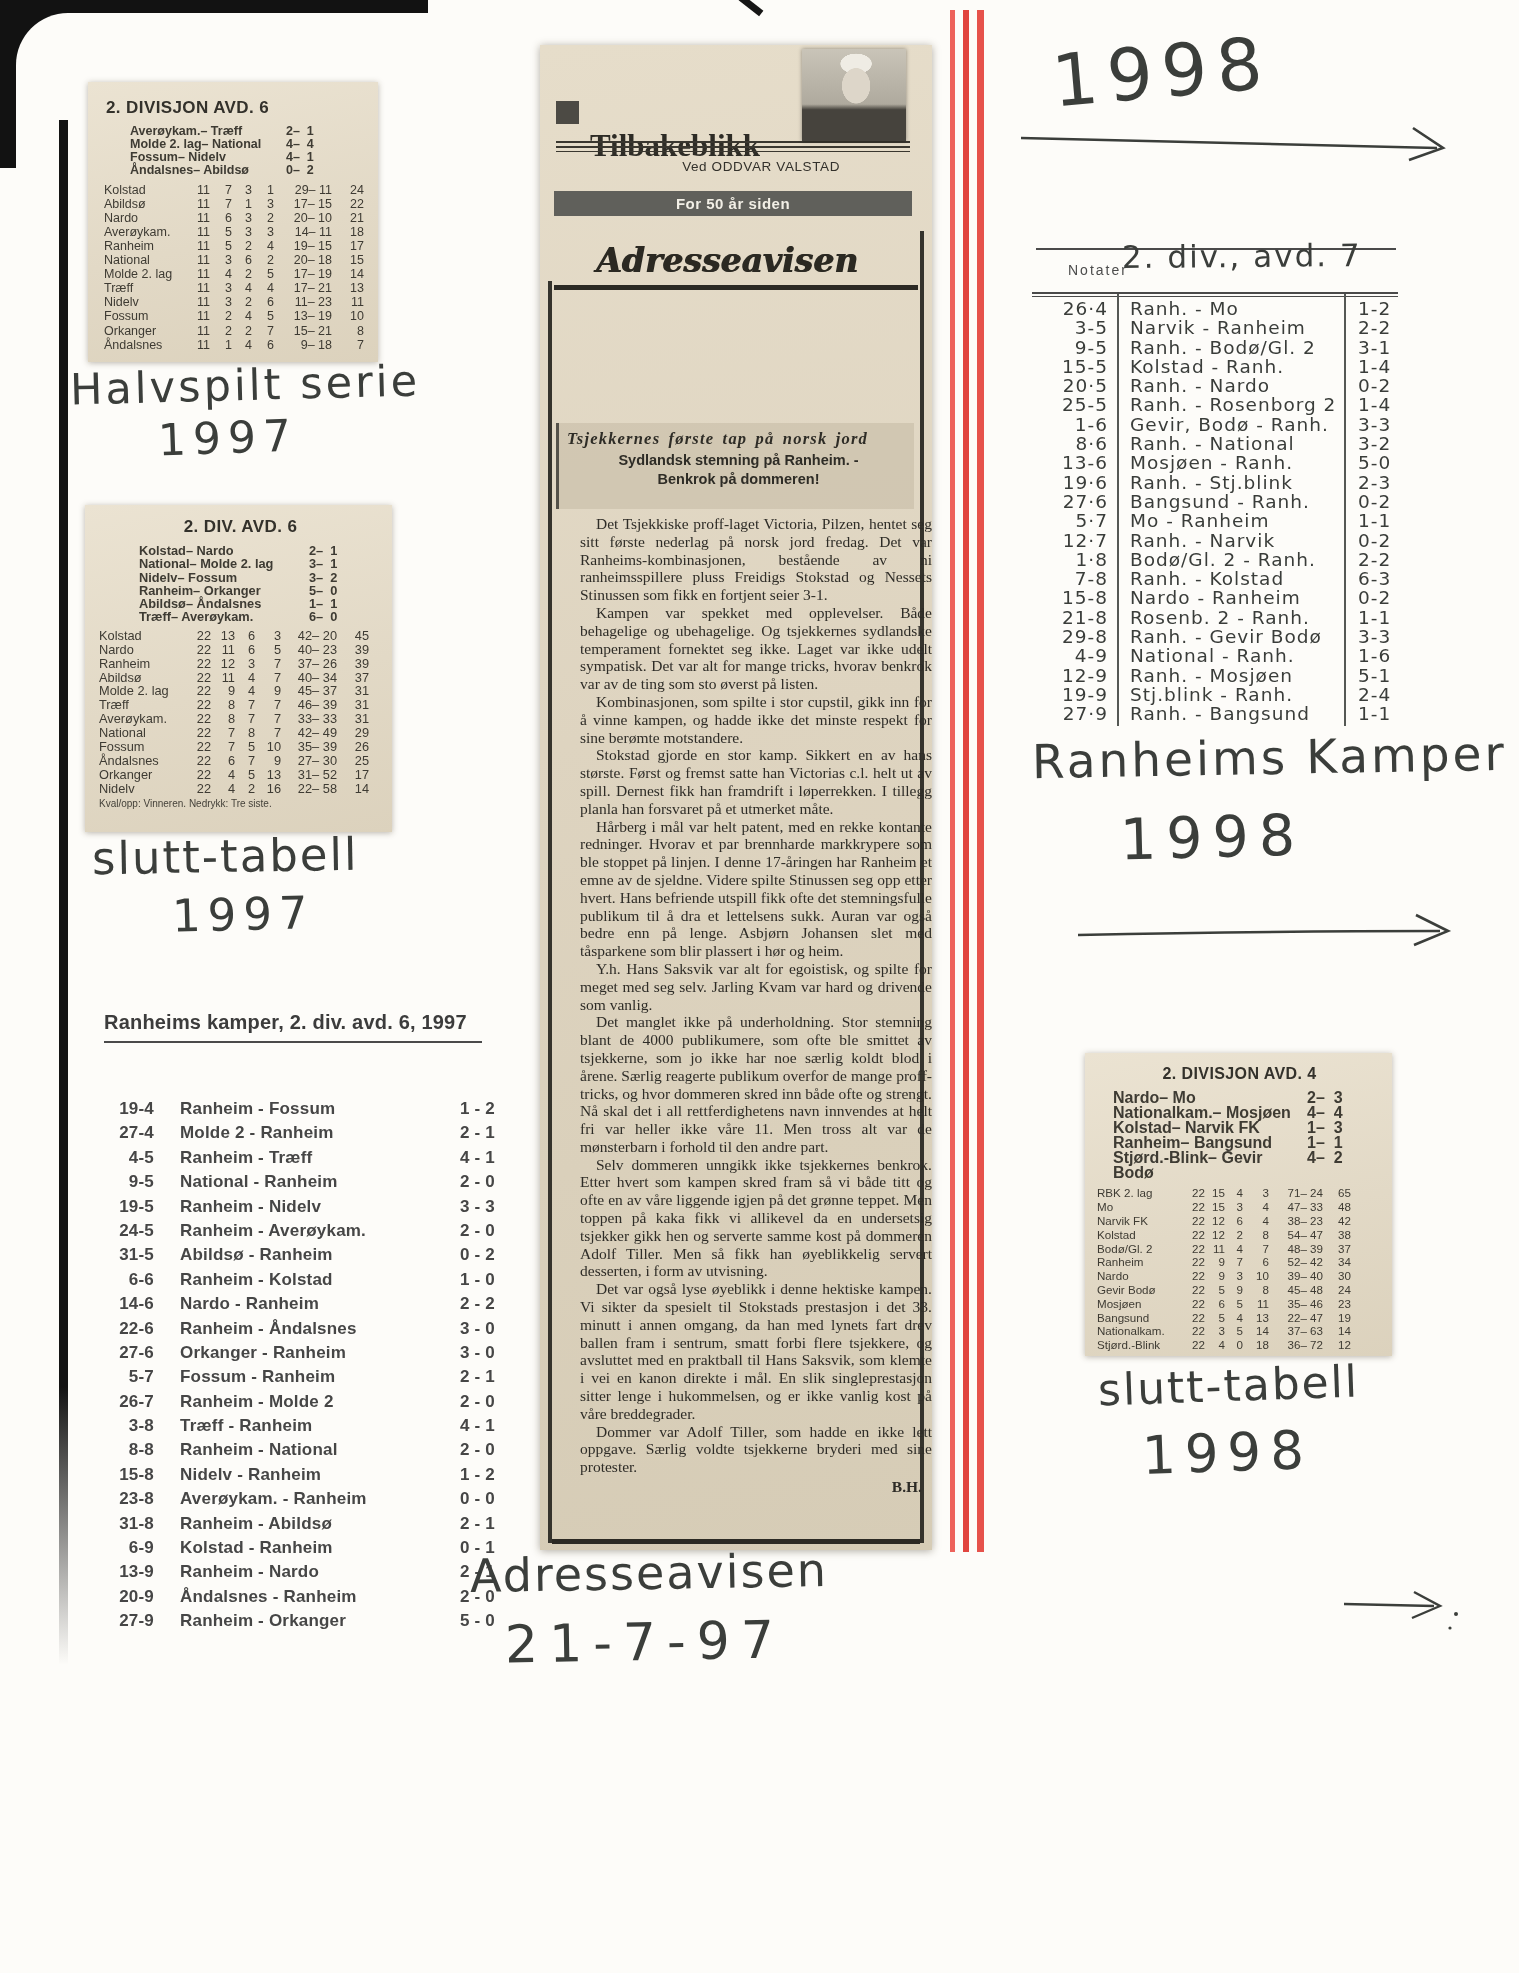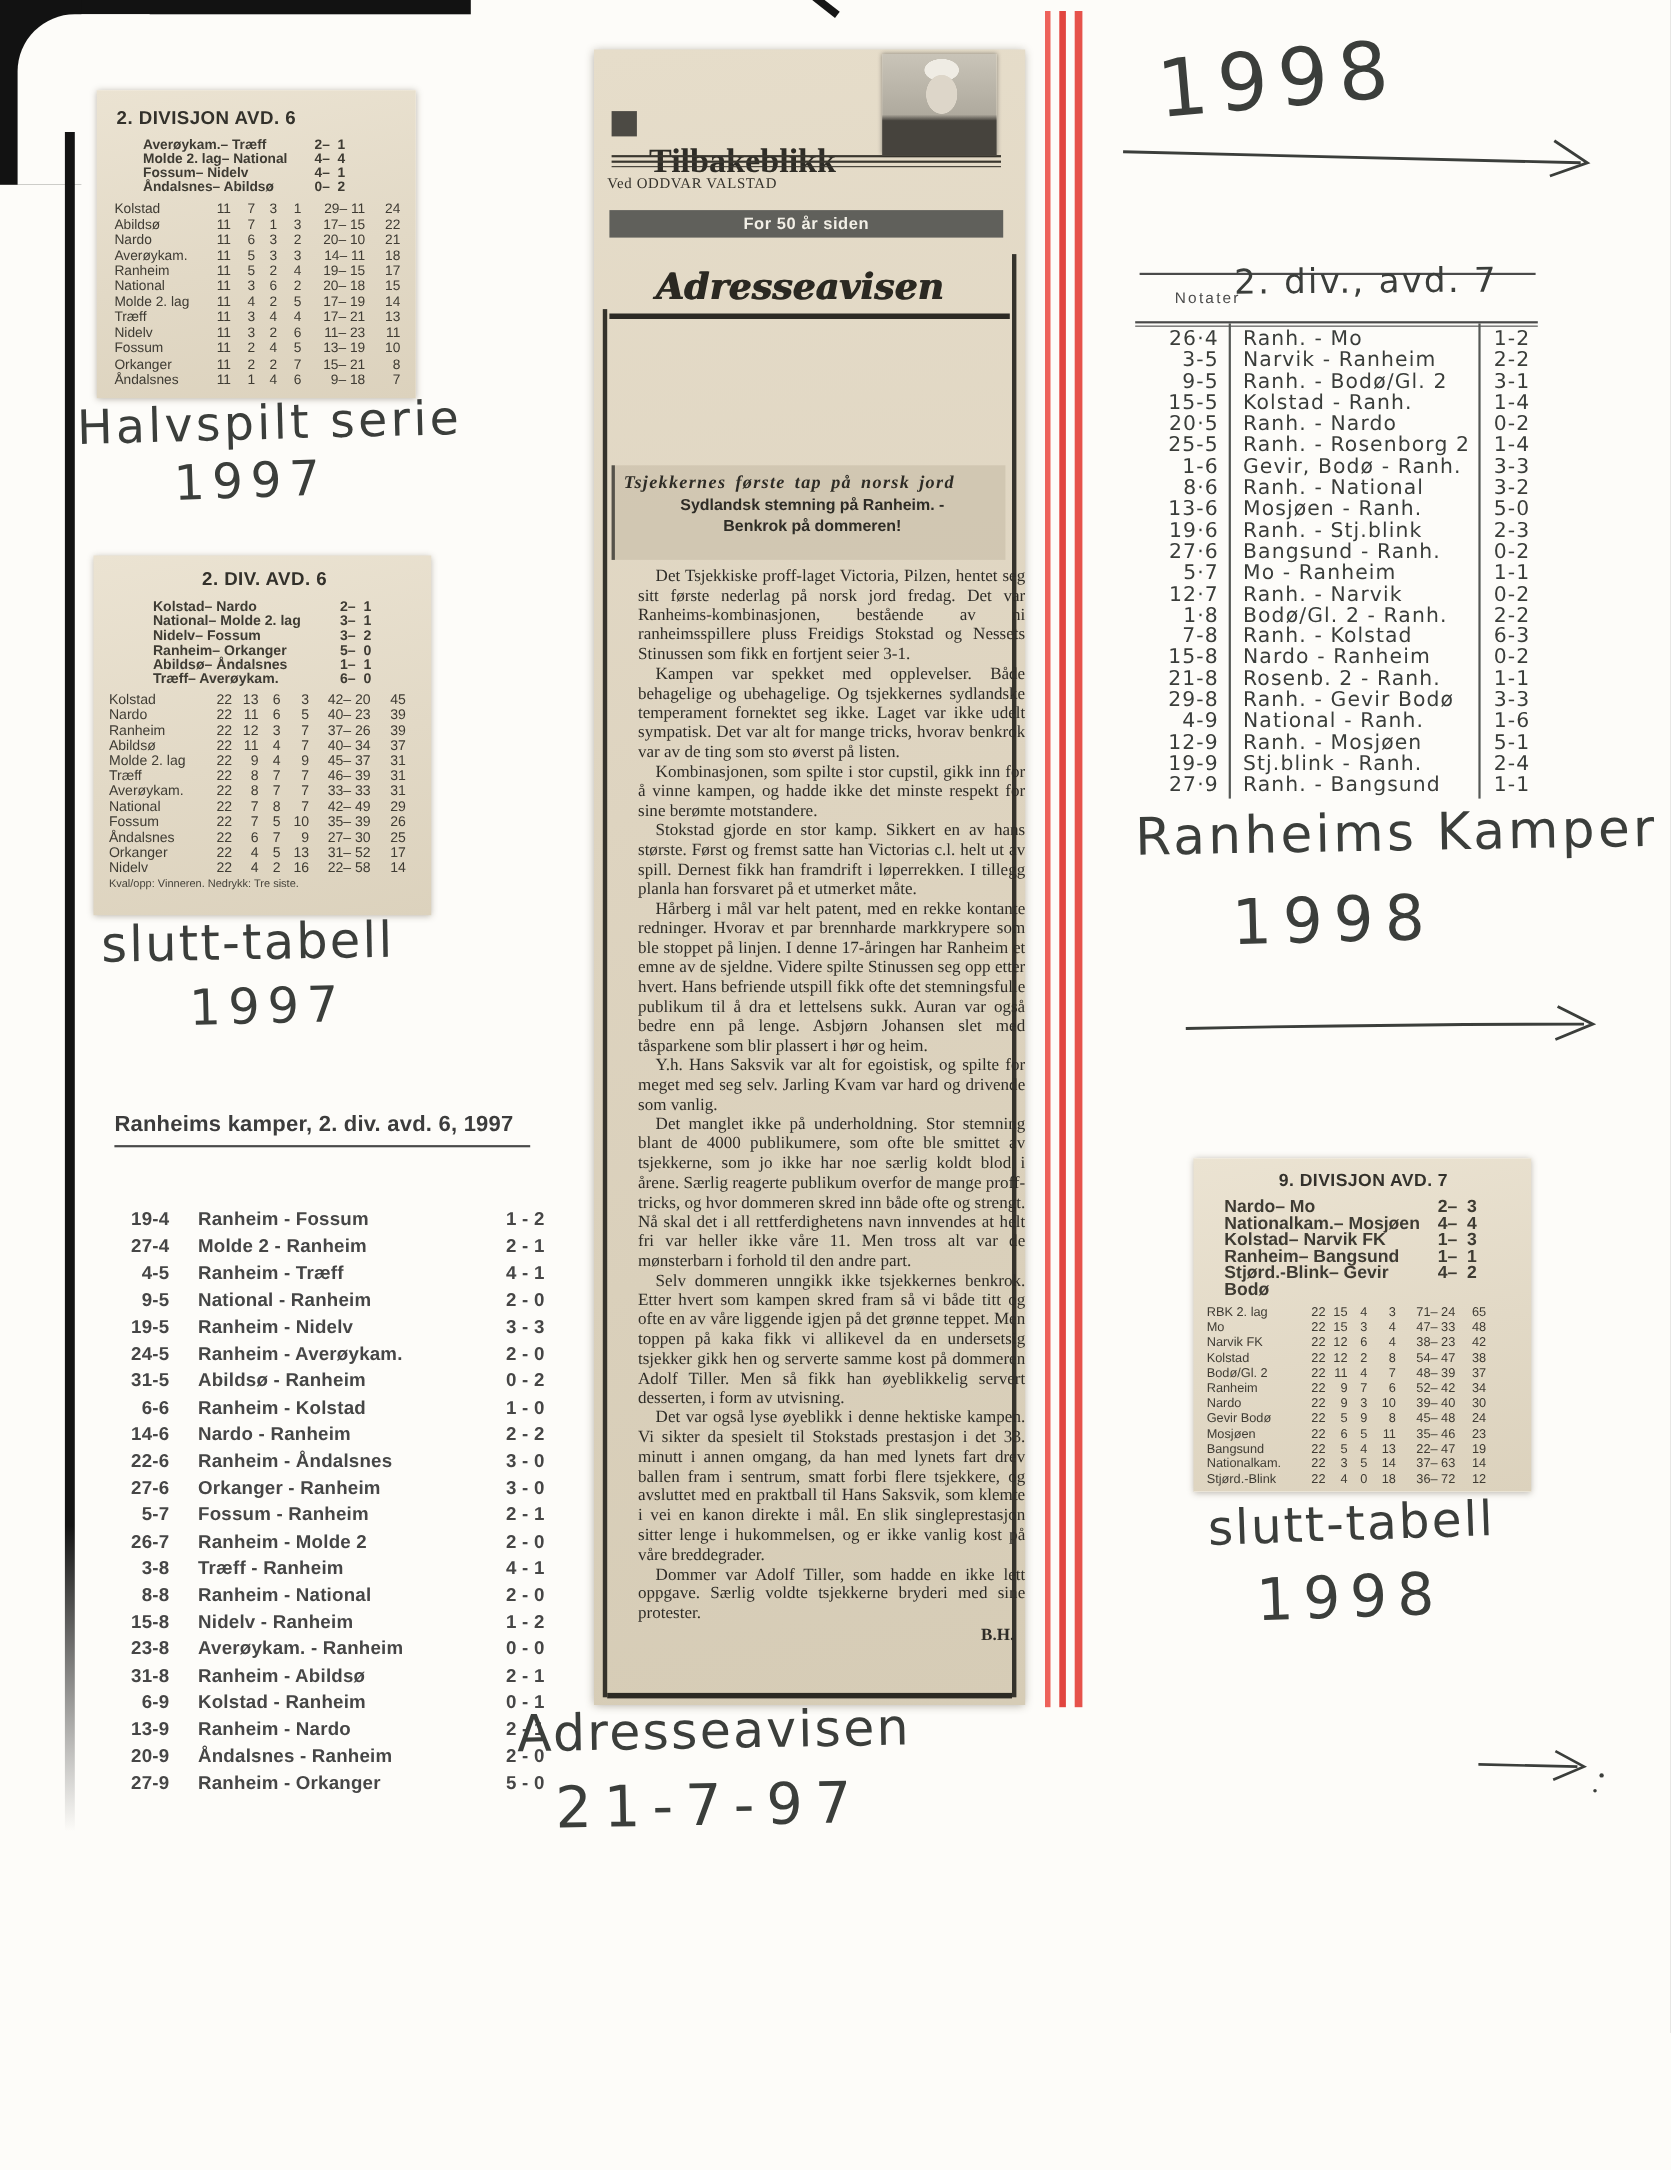--- a/index.html
+++ b/index.html
@@ -58,21 +58,21 @@
   
   .art{left:540px;top:45px;width:392px;height:1505px;
        background:linear-gradient(172deg,#e6ddca 0%,#ded4c0 45%,#d6ccb6 100%);
        box-shadow:0 1px 8px rgba(60,50,30,.4);}
   .art .sq{left:16px;top:56px;width:23px;height:23px;background:#4c4a44;}
   .art .ttl{left:50px;top:36px;font-family:"Liberation Serif",serif;font-weight:bold;font-size:31px;color:#2e2c26;margin-top:47px;}
   .art .rule{background:#3a372f;}
   .art .r1{left:16px;top:96px;width:354px;height:2px;}
   .art .r2{left:16px;top:101px;width:354px;height:2px;}
   .art .r3{left:16px;top:106px;width:354px;height:1px;}
-  .art .byline{left:12px;top:114px;width:300px;text-align:left;font-family:Liberation Serif, serif;
+  .art .byline{left:0;top:114px;width:300px;text-align:right;font-family:Liberation Sans, sans-serif;
                font-size:13.5px;letter-spacing:.6px;color:#33312b;}
   .art .banner{left:14px;top:146px;width:358px;height:25px;background:#60605b;color:#f2efe6;
                font-weight:bold;font-size:15px;text-align:center;line-height:25px;letter-spacing:.5px;}
   .portrait{left:262px;top:4px;width:104px;height:92px;
             background:
               radial-gradient(ellipse 24px 30px at 52% 40%,#ddd6c9 58%,rgba(0,0,0,0) 60%),
               radial-gradient(ellipse 28px 18px at 52% 16%,#efece4 55%,rgba(0,0,0,0) 57%),
               linear-gradient(rgba(0,0,0,0) 60%,#46433d 66%),
               linear-gradient(#c9c4b8,#9d988c);
             box-shadow:0 0 4px rgba(0,0,0,.4);}
@@ -771,21 +771,21 @@
   <div class="abs hw hw-1998mid">1998</div>
 
   <div class="abs arrow" style="left:1072px;top:905px;">
     <svg width="400" height="48" viewBox="0 0 400 48">
       <path d="M6 30 Q 200 26 368 26" stroke="#3b3e3b" stroke-width="2.6" fill="none"></path>
       <path d="M344 10 L 376 26 L 342 40" stroke="#3b3e3b" stroke-width="2.6" fill="none"></path>
     </svg>
   </div>
 
   <div class="abs clip clip3">
-    <div class="np-title">9. DIVISJON AVD. 7</div>
+    <div class="np-title">2. DIVISJON AVD. 4</div>
     <div class="res">
 
     <div class="res-row">
         <span>Nardo– Mo</span>
         <span class="res-score">2–  3</span>
       </div>
         <div class="res-row">
         <span>Nationalkam.– Mosjøen</span>
         <span class="res-score">4–  4</span>
       </div>

